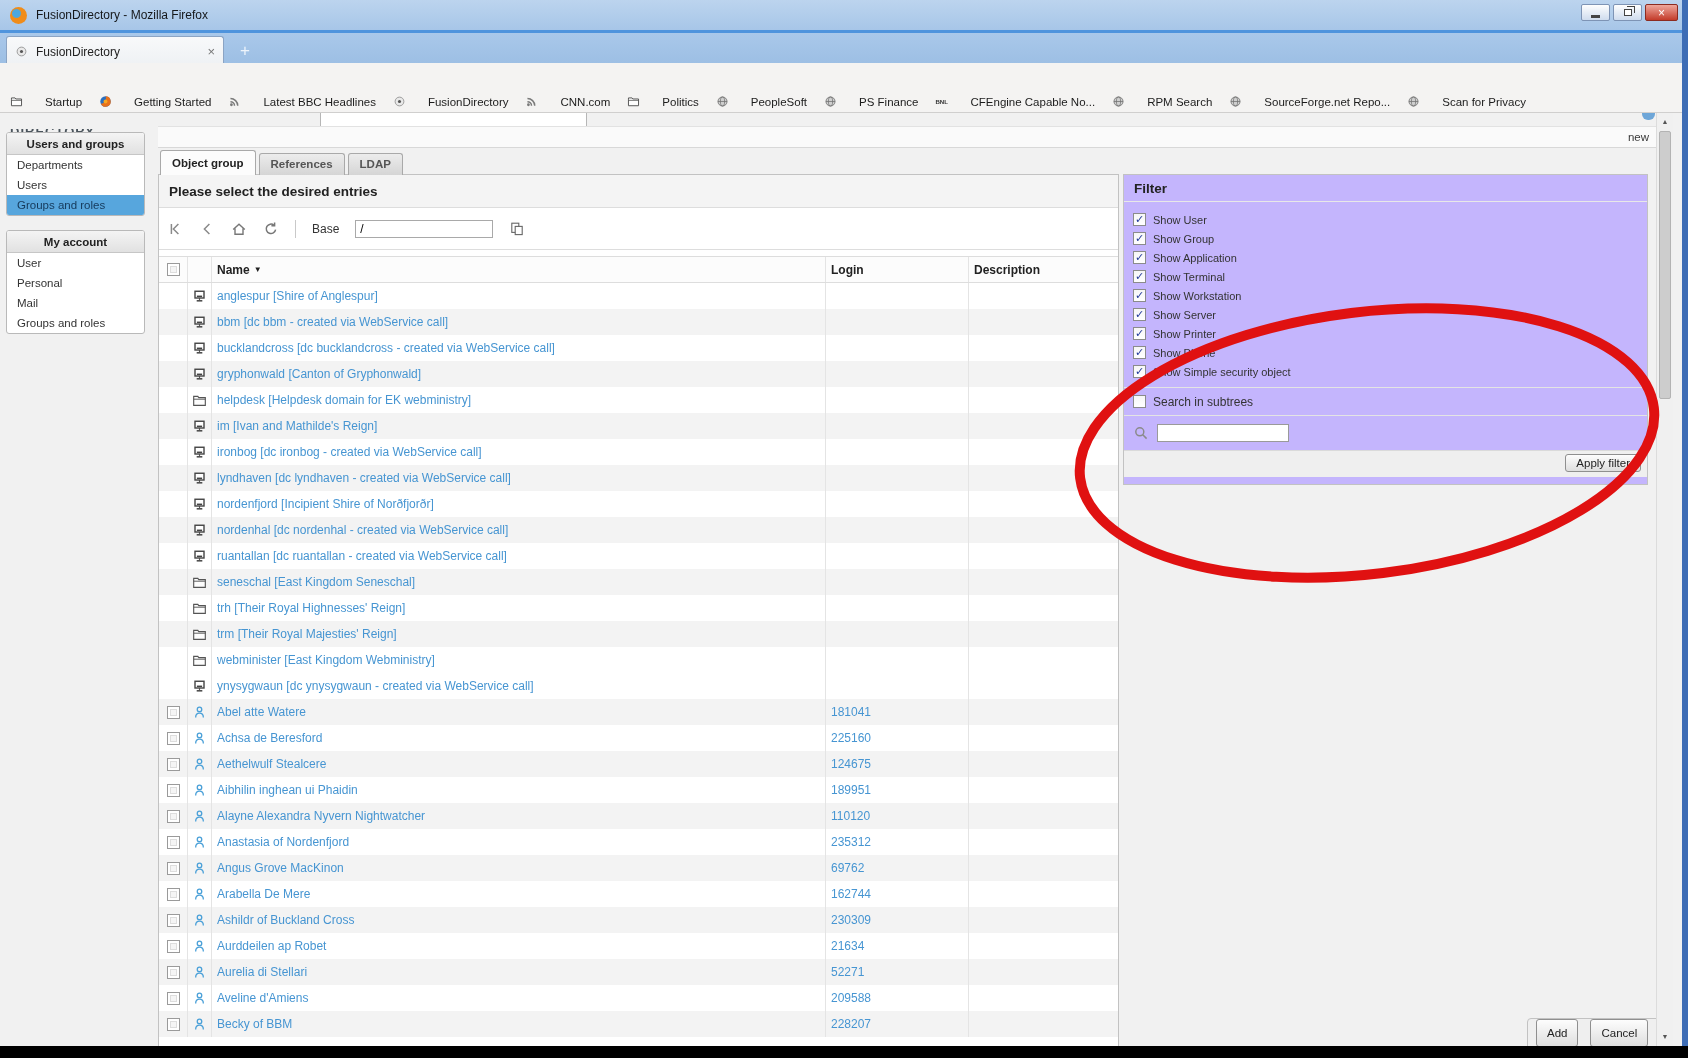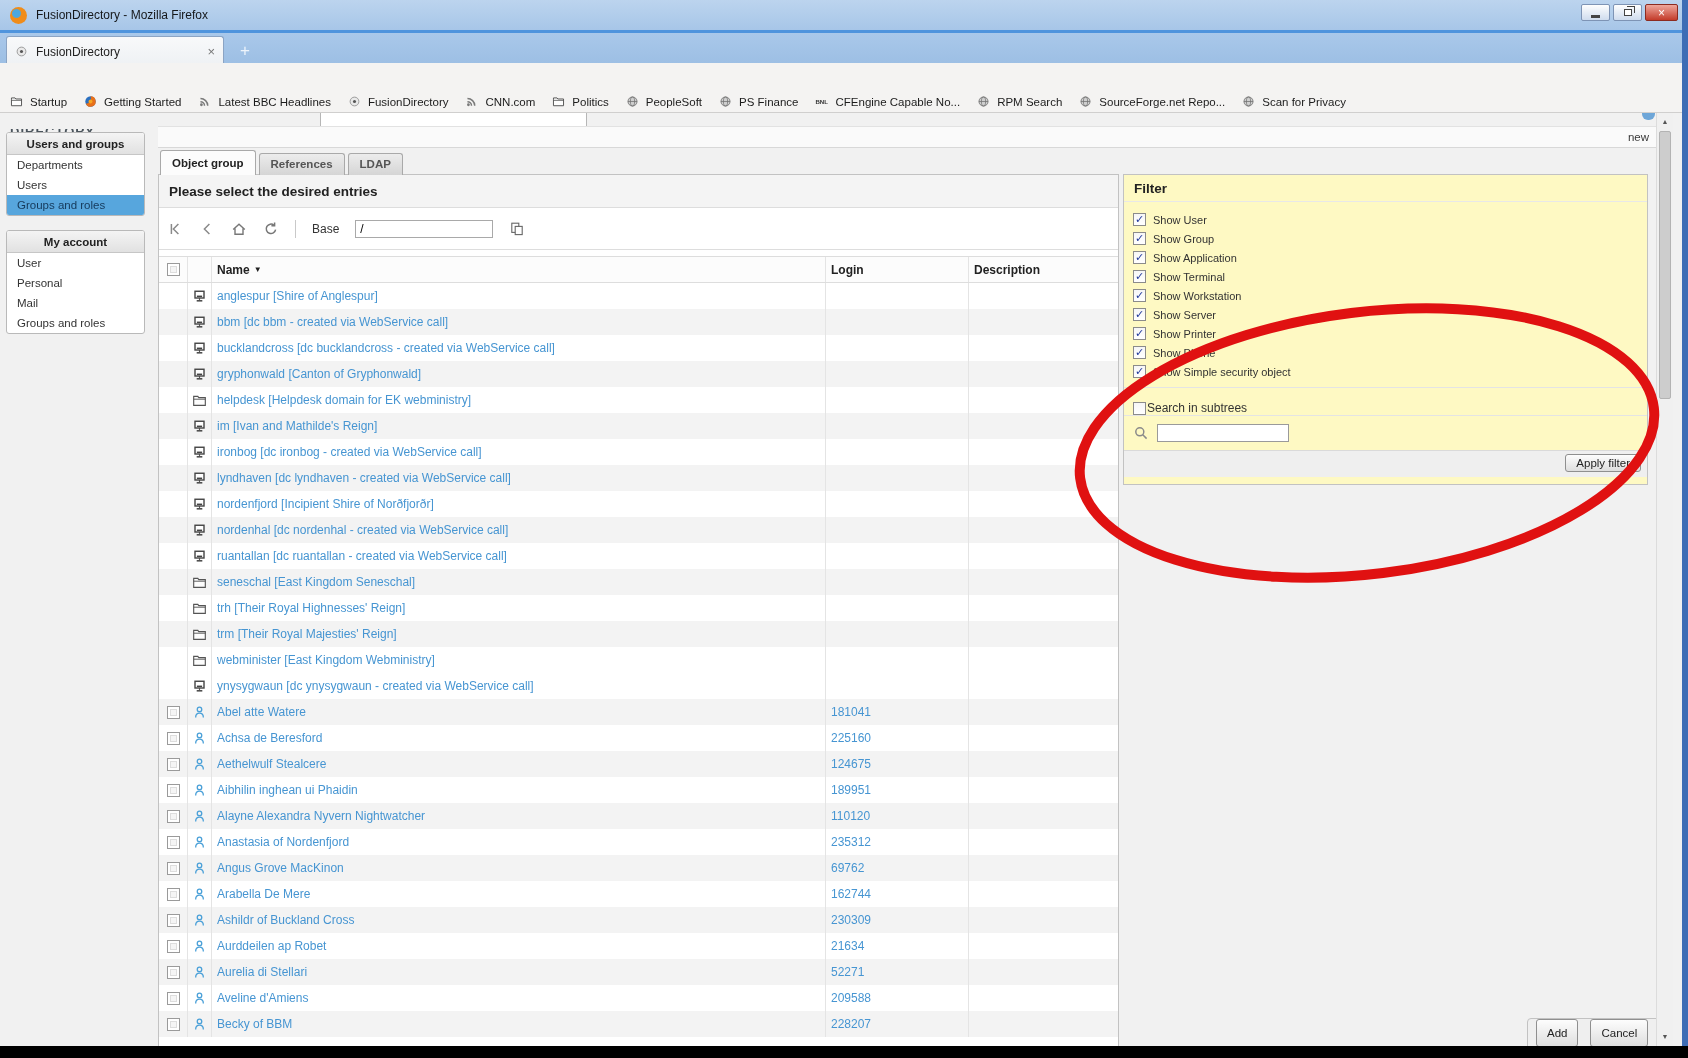--- a/index.html
+++ b/index.html
@@ -49,21 +49,21 @@
   .dots{font-size:11px;color:#555;letter-spacing:1px;}
   .searchbar{position:absolute;left:1172px;top:66px;width:248px;height:23px;background:#fff;
     border:1px solid #c8c8c8;border-radius:2px;display:flex;align-items:center;padding:0 7px;gap:7px;}
   .searchbar input{border:none;outline:none;flex:1;font-size:12.5px;color:#333;background:transparent;}
   .searchbar input::placeholder{color:#999;font-style:italic;}
   .chromeicons{position:absolute;left:1432px;top:66px;height:23px;display:flex;align-items:center;gap:13px;}
   .vsep{width:1px;height:18px;background:#c9c9c9;}
 
   .bookmarksbar{position:absolute;left:0;top:91px;width:1688px;height:22px;background:#f4f3f2;
     border-bottom:1px solid #d0cfce;display:flex;align-items:center;padding-left:10px;gap:17px;}
-  .bm{display:flex;align-items:center;gap:7px;cursor:pointer;white-space:nowrap;}
+  .bm{display:flex;align-items:center;gap:22px;cursor:pointer;white-space:nowrap;}
   .bm span{font-size:11.5px;color:#1c1c1c;}
 
   
   .viewport{position:absolute;left:0;top:113px;width:1688px;height:933px;background:#f1f1f1;overflow:hidden;}
   .partial-input{position:absolute;left:320px;top:0;width:267px;height:17px;background:#fff;
     border:1px solid #b6b6b6;border-top:none;border-radius:0 0 2px 2px;}
   .partial-bluedot{position:absolute;left:1642px;top:0;width:13px;height:7px;background:#6ea6d8;
     border-radius:0 0 6px 6px;}
   .logo-partial{position:absolute;left:10px;top:16px;height:11px;overflow:hidden;}
   .logo-partial span{display:block;margin-top:-5px;font-size:13px;font-weight:bold;color:#4a545c;letter-spacing:1px;}
@@ -102,29 +102,29 @@
   .c2{width:614px;padding-left:5px;}
   .c3{width:143px;padding-left:5px;}
   .c4{flex:1;border-right:none;}
   .sortglyph{font-size:8px;margin-left:4px;color:#222;}
   .trow{height:26px;display:flex;font-size:12px;}
   .trow.alt{background:#f3f3f3;}
   .lnk{color:#4695d2;text-decoration:none;cursor:pointer;white-space:nowrap;}
   .rcb,.hcb{width:13px;height:13px;border:1px solid #9a9a9a;background:#f5f5f5;
     box-shadow:inset 0 0 0 2px #fff, inset 0 0 0 3px #ddd;cursor:pointer;}
 
-  .fpanel{position:absolute;left:1123px;top:61px;width:525px;height:311px;background:#fef9c3;
+  .fpanel{position:absolute;left:1123px;top:61px;width:525px;height:311px;background:#c4b5fd;
     border:1px solid #c2c2c2;}
   .ftitle{padding:6px 10px 5px;font-size:13.5px;font-weight:bold;color:#222;border-bottom:1px solid #e8e8e8;}
   .fchecks{padding:8px 0 6px 9px;}
   .fcheck{display:flex;align-items:center;gap:7px;height:19px;cursor:pointer;}
   .fcheck span.lbl{font-size:11px;color:#333;}
   .cb{width:13px;height:13px;border:1px solid #8b8b8b;background:linear-gradient(#f6f6f6,#fff);
     font-size:11px;line-height:11px;font-weight:bold;color:#21399b;text-align:center;cursor:pointer;}
-  .fsub{height:28px;border-top:1px solid #e4e4e4;display:flex;align-items:flex-end;padding-left:9px;gap:1px;cursor:pointer;}
+  .fsub{height:28px;border-top:1px solid #e4e4e4;display:flex;align-items:center;padding-left:9px;gap:7px;cursor:pointer;}
   .fsub span.lbl{font-size:12px;color:#333;}
   .fsearch{height:35px;border-top:1px solid #e4e4e4;display:flex;align-items:center;padding-left:9px;gap:8px;}
   .fsearch input{width:132px;height:18px;border:1px solid #9a9a9a;font-size:12px;padding:0 3px;}
   .fapply{height:27px;background:#efefef;border-top:1px solid #dadada;position:relative;}
   .btn{border:1px solid #8f8f8f;border-radius:3px;background:linear-gradient(#fdfdfd,#dedede);
     color:#222;font-size:11.5px;padding:2px 10px;cursor:pointer;}
   .fapply .btn{position:absolute;right:6px;top:3px;}
 
   .acpanel{position:absolute;left:1527px;top:905px;width:140px;height:30px;background:#efefef;
     border:1px solid #c2c2c2;border-radius:4px 4px 0 0;display:flex;

